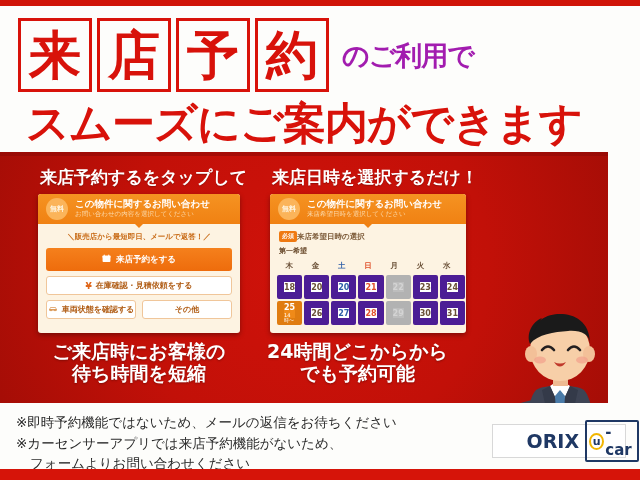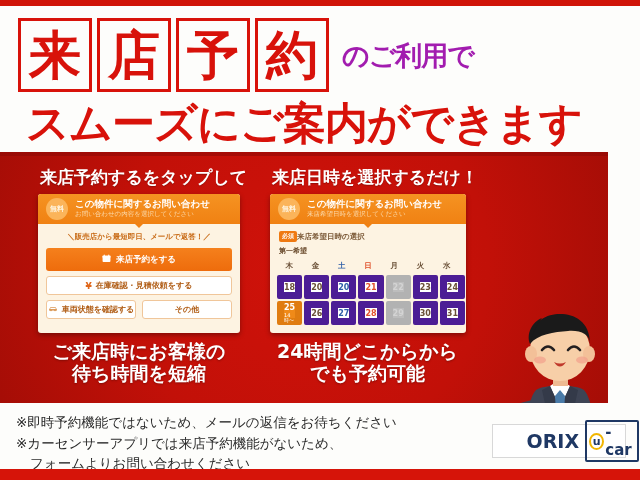--- a/index.html
+++ b/index.html
@@ -131,21 +131,21 @@
   .cal-cell.selected{background:#f08a18;border-color:#e07c10;color:#ffffff;}
   .cal-cell .sub{font-size:5px;font-weight:normal;line-height:1;margin-top:1px;}
 
   
   .caption{
     position:absolute;text-align:center;color:#ffffff;font-weight:bold;
     font-size:19px;line-height:1.18;text-shadow:0 1px 2px rgba(0,0,0,.3);
     font-family:"DejaVu Sans",sans-serif;
   }
   .caption.left{left:14px;top:188px;width:250px;}
-  .caption.right{left:260px;top:188px;width:215px;}
+  .caption.right{left:250px;top:188px;width:215px;}
 
   
   .person{position:absolute;left:492px;top:152px;width:138px;height:251px;}
 
   
   .notes{
     position:absolute;left:16px;top:412px;width:470px;
     color:#2b2b2b;font-size:13.5px;line-height:1.52;
     font-family:"DejaVu Sans",sans-serif;
   }

